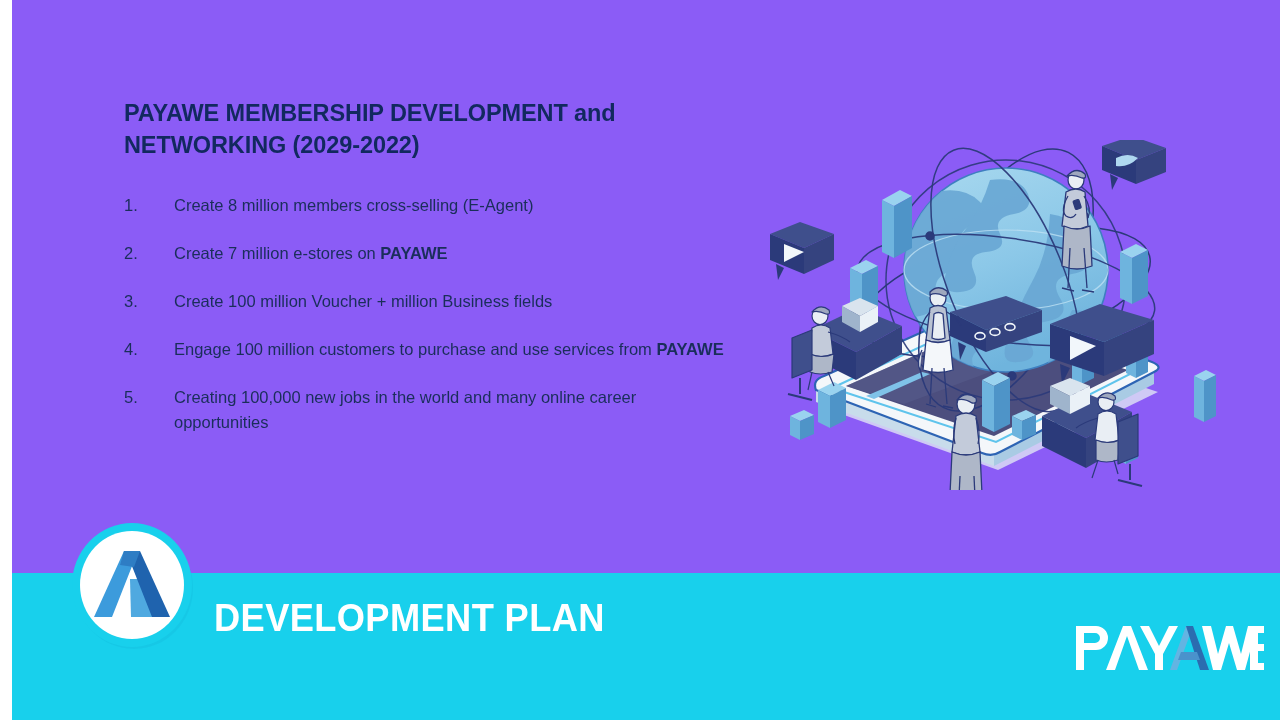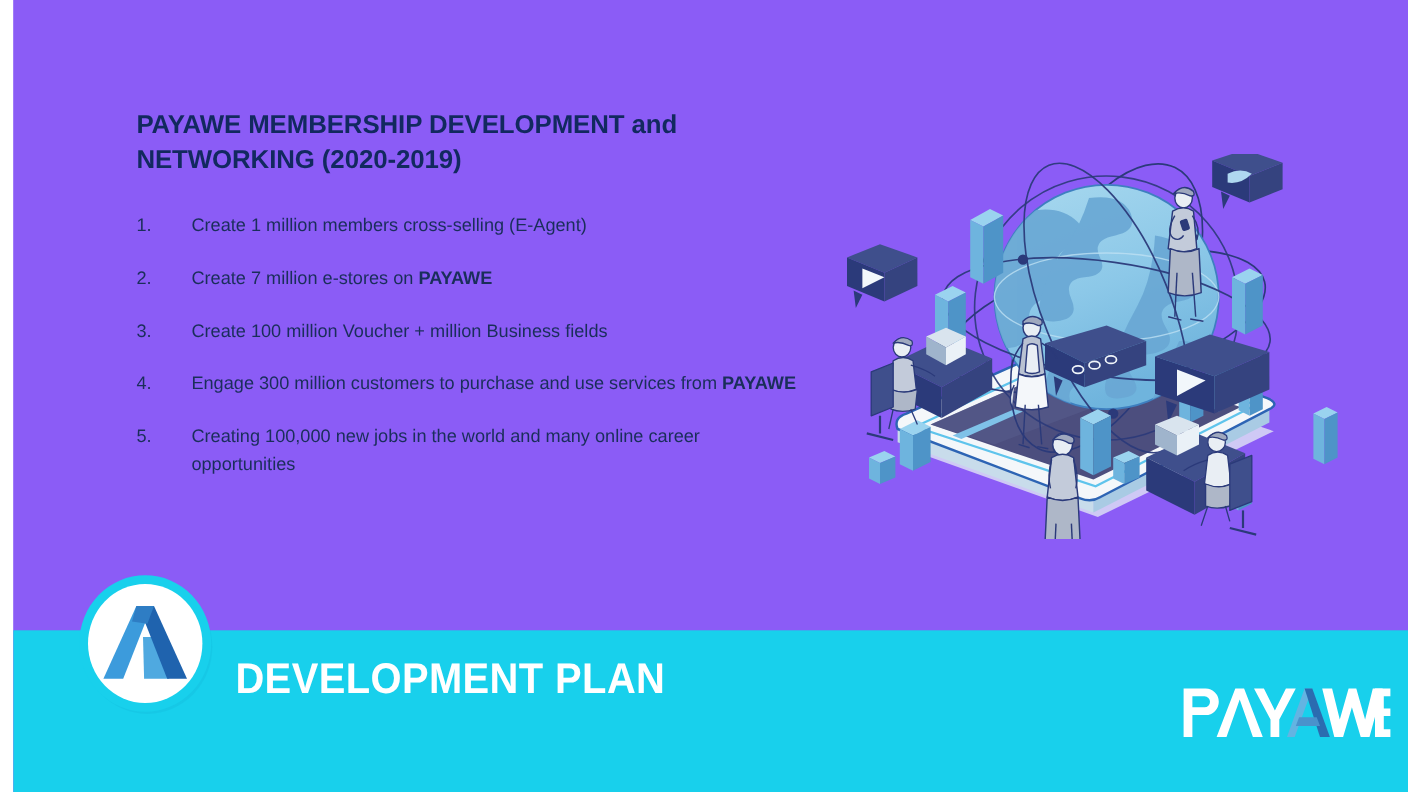--- a/index.html
+++ b/index.html
@@ -113,43 +113,43 @@
     height: 350px;
   }
 </style>
 </head>
 <body>
 
 <div id="slide">
 
   <div id="heading">
     <span class="hline">PAYAWE MEMBERSHIP DEVELOPMENT and</span>
-    <span class="hline">NETWORKING (2020-2019)</span>
+    <span class="hline">NETWORKING (2029-2022)</span>
   </div>
 
   <div id="bullets">
 
     <div class="bullet-row">
       <span class="bullet-num">1.</span>
-      <span class="bullet-text"><span>Create 1 million  members  cross-selling (E-Agent)</span><b></b><span></span></span>
+      <span class="bullet-text"><span>Create 8 million  members  cross-selling (E-Agent)</span><b></b><span></span></span>
     </div>
 
     <div class="bullet-row">
       <span class="bullet-num">2.</span>
       <span class="bullet-text"><span>Create 7 million  e-stores on </span><b>PAYAWE</b><span></span></span>
     </div>
 
     <div class="bullet-row">
       <span class="bullet-num">3.</span>
       <span class="bullet-text"><span>Create 100 million  Voucher + million Business fields</span><b></b><span></span></span>
     </div>
 
     <div class="bullet-row">
       <span class="bullet-num">4.</span>
-      <span class="bullet-text"><span>Engage 300 million  customers to purchase  and use services from </span><b>PAYAWE</b><span></span></span>
+      <span class="bullet-text"><span>Engage 100 million  customers to purchase  and use services from </span><b>PAYAWE</b><span></span></span>
     </div>
 
     <div class="bullet-row">
       <span class="bullet-num">5.</span>
       <span class="bullet-text"><span>Creating 100,000 new jobs in the world and  many  online career opportunities</span><b></b><span></span></span>
     </div>
 
   </div>
 
   <div id="illustration">

